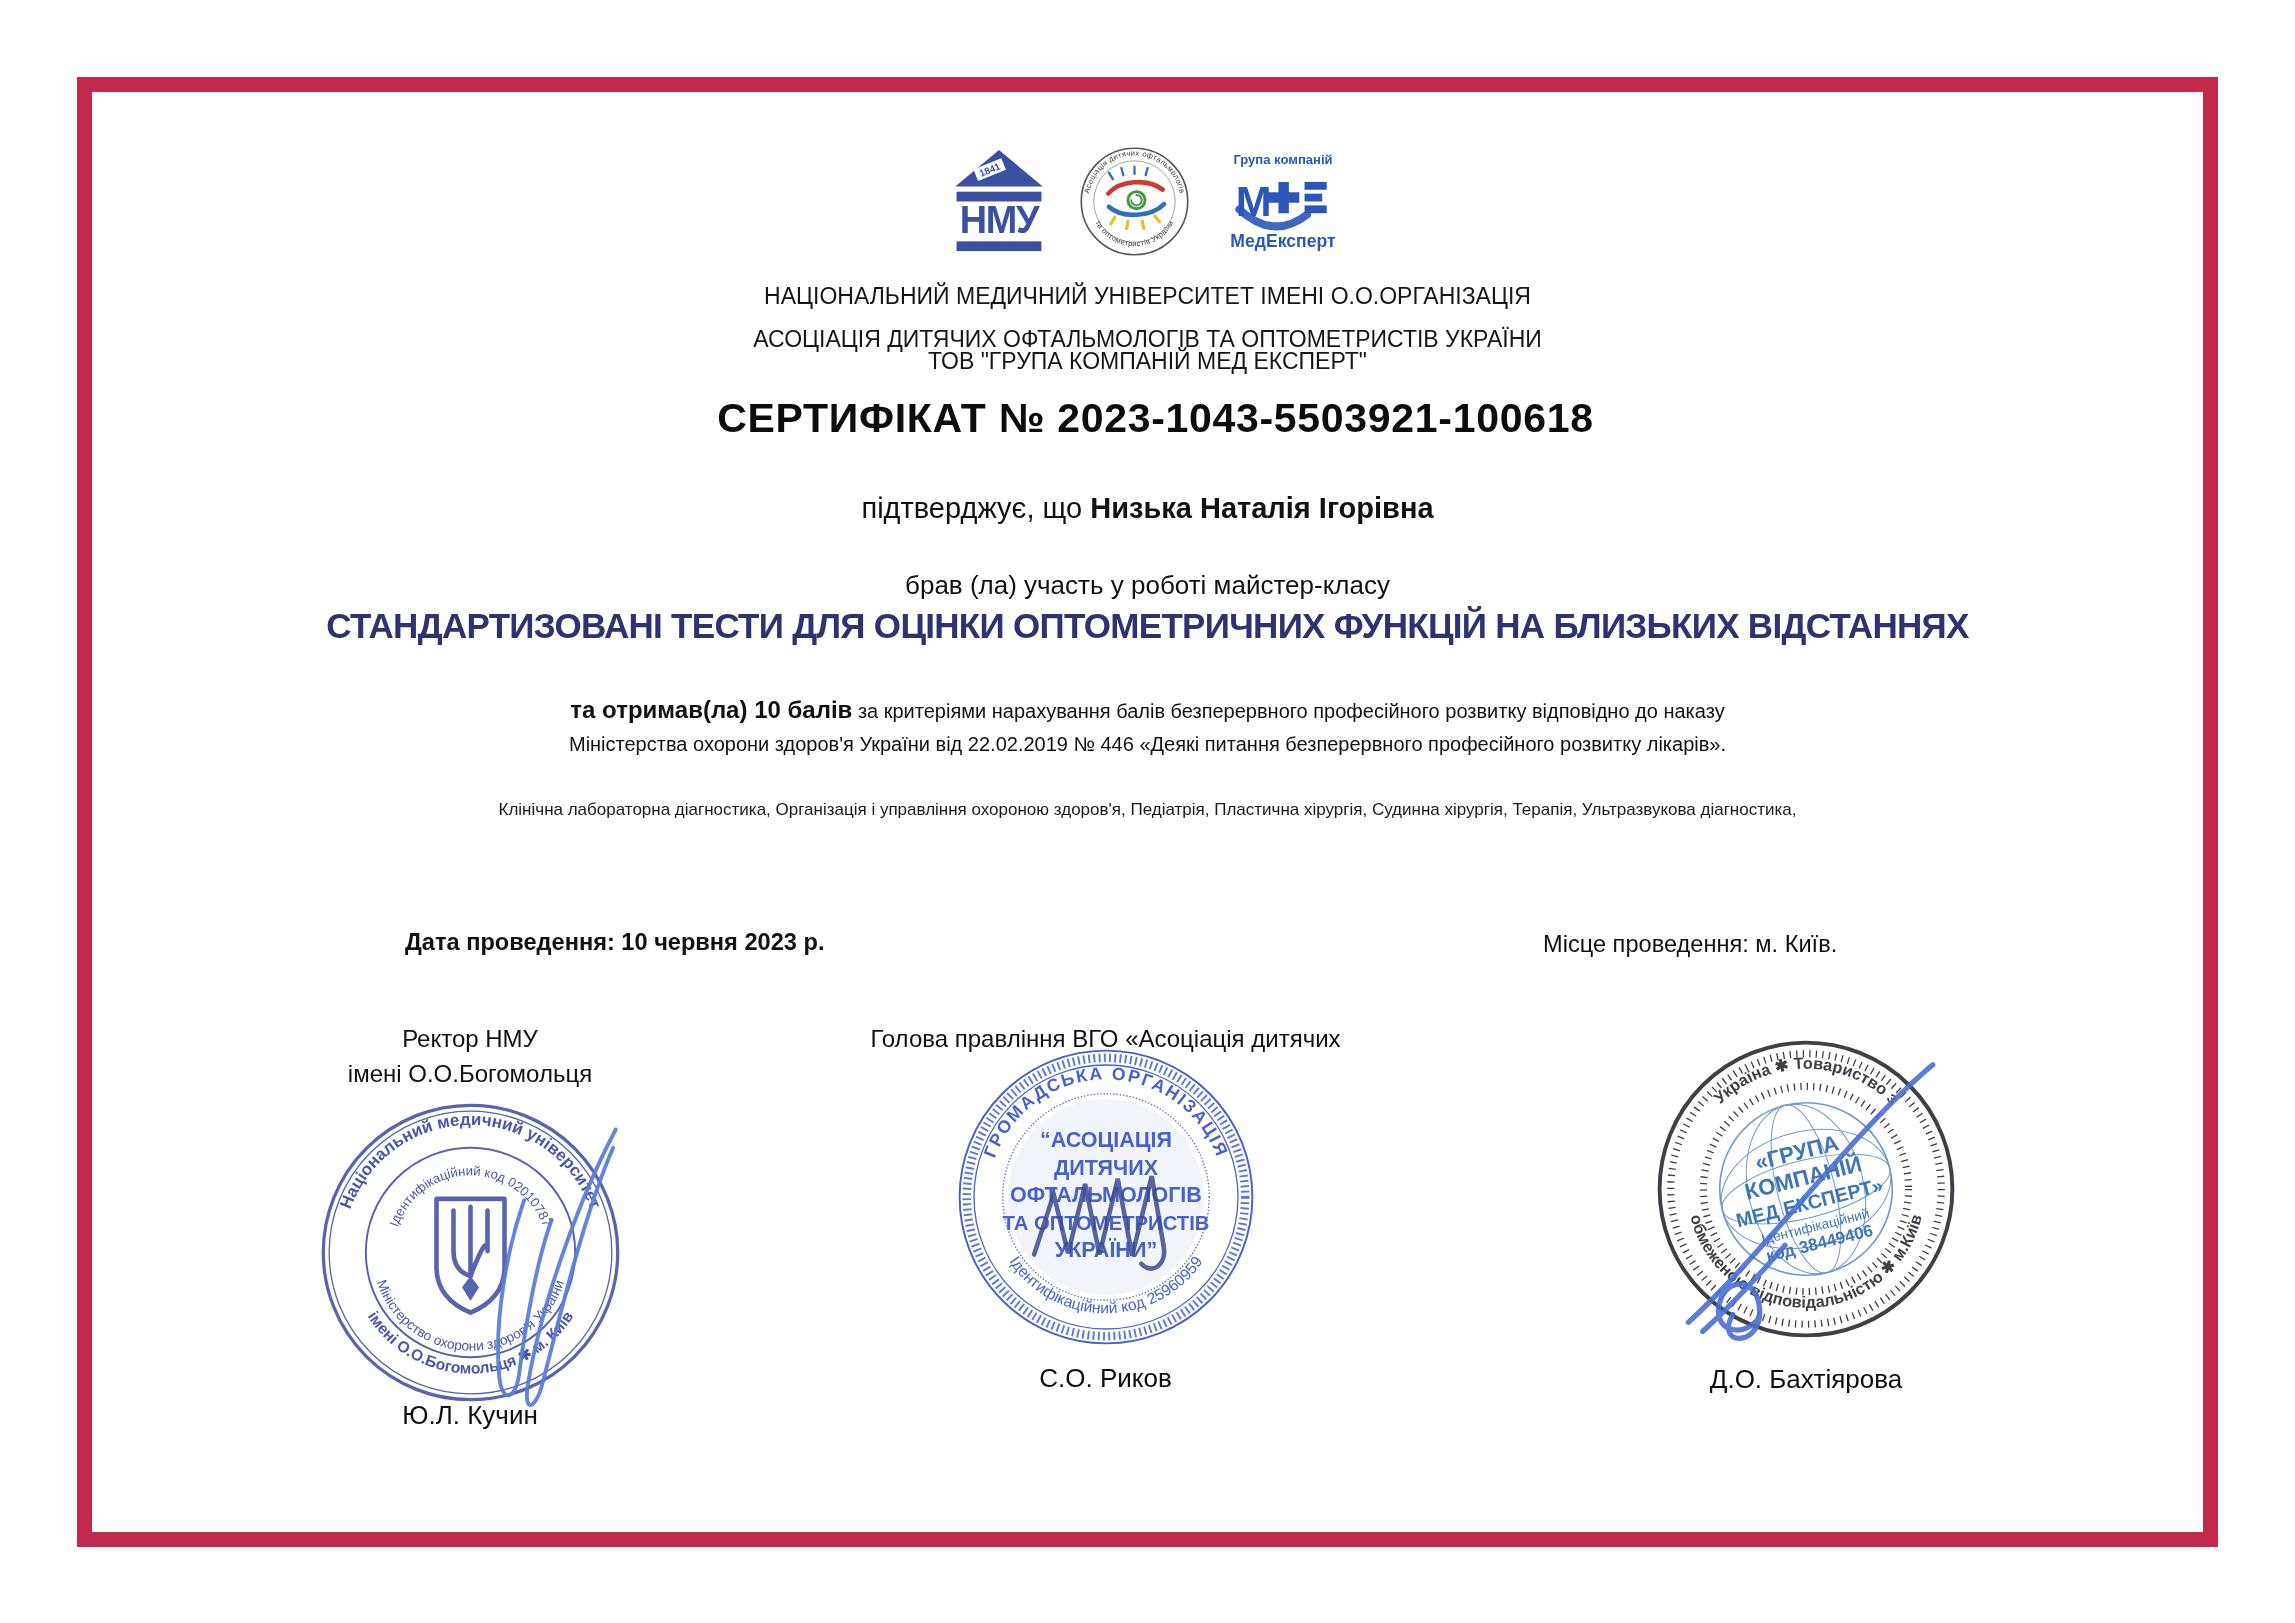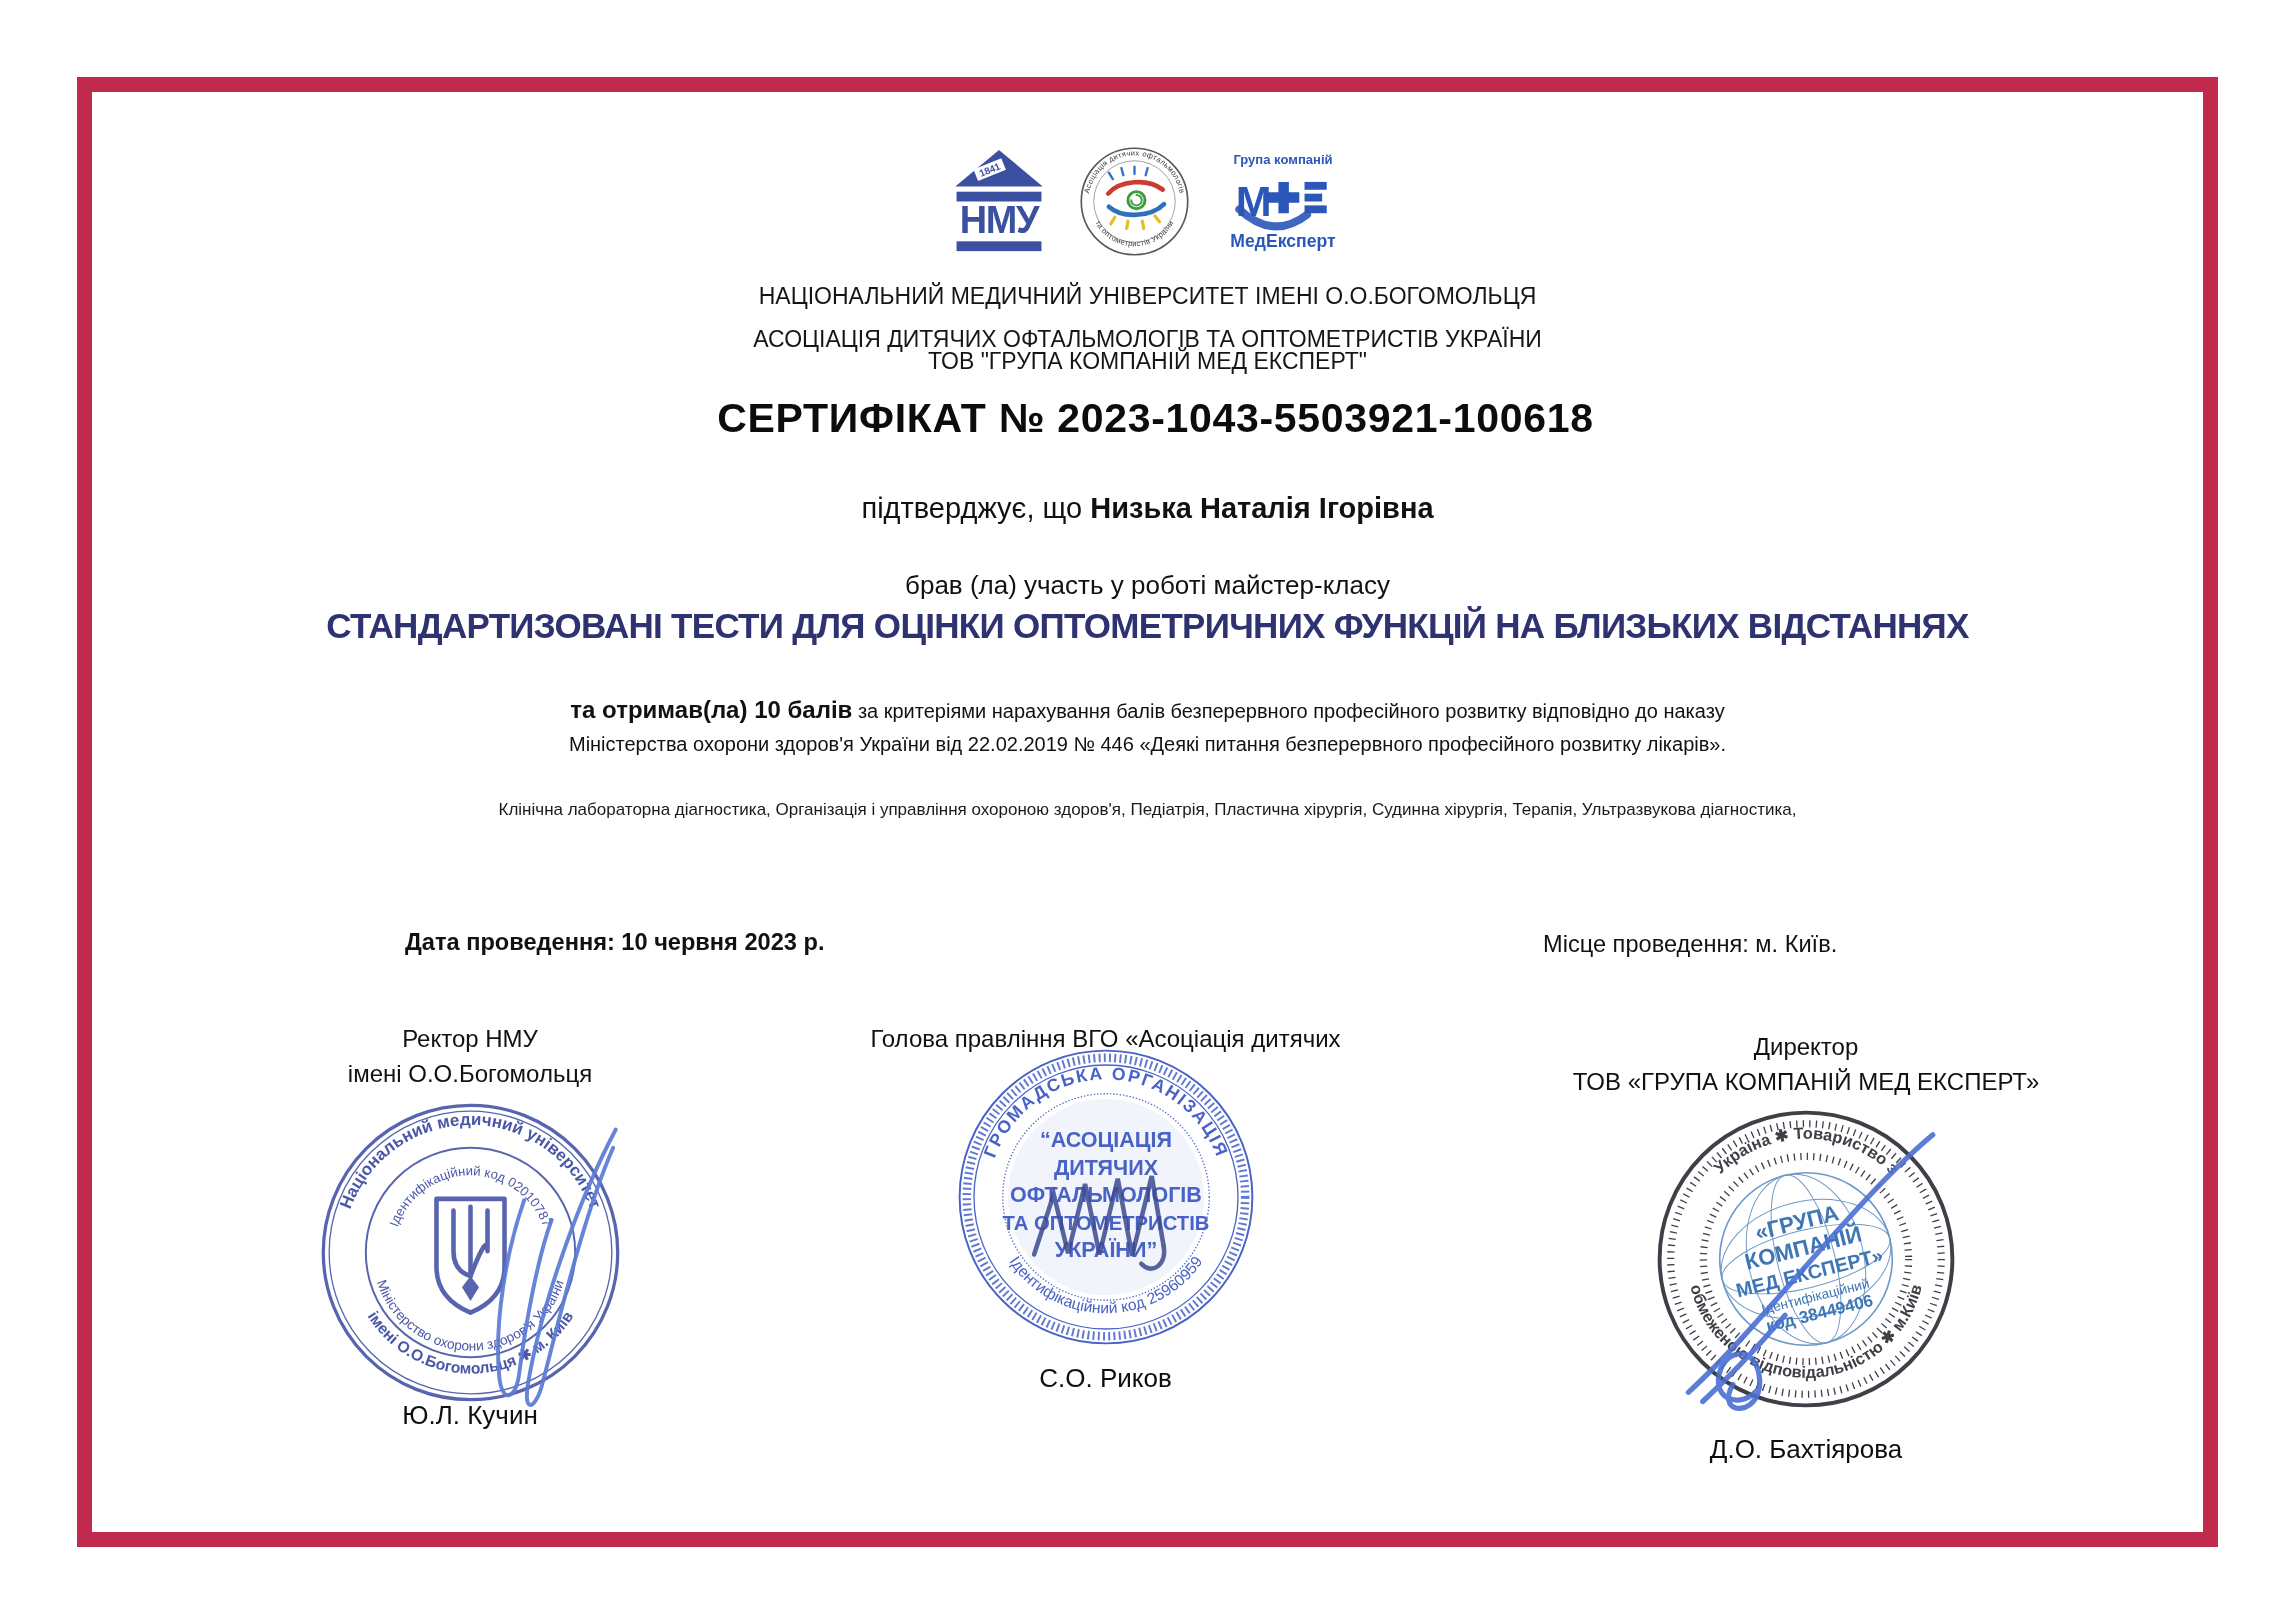--- a/index.html
+++ b/index.html
@@ -85,21 +85,21 @@
       <g fill="var(--blue)">
         <rect x="128" y="50" width="34" height="12"></rect>
         <rect x="128" y="68" width="27" height="12"></rect>
         <rect x="128" y="86" width="34" height="12"></rect>
       </g>
       <path d="M 28,92 Q 80,140 132,100" stroke="var(--blue)" stroke-width="12" fill="none" stroke-linecap="round" opacity="0.9"></path>
       <text x="95" y="150" font-size="27" font-weight="bold" text-anchor="middle" fill="var(--blue)">МедЕксперт</text>
     </svg>
   </div>
 
-  <div class="org-line" style="top:283px">НАЦІОНАЛЬНИЙ МЕДИЧНИЙ УНІВЕРСИТЕТ ІМЕНІ О.О.БОГОМОЛЬЦЯ</div>
+  <div class="org-line" style="top:283px">НАЦІОНАЛЬНИЙ МЕДИЧНИЙ УНІВЕРСИТЕТ ІМЕНІ О.О.ОРГАНІЗАЦІЯ</div>
   <div class="org-line" style="top:326px">АСОЦІАЦІЯ ДИТЯЧИХ ОФТАЛЬМОЛОГІВ ТА ОПТОМЕТРИСТІВ УКРАЇНИ</div>
   <div class="org-line" style="top:348px">ТОВ "ГРУПА КОМПАНІЙ МЕД ЕКСПЕРТ"</div>
 
   <div class="center cert-title">СЕРТИФІКАТ № 2023-1043-5503921-100618</div>
 
   <div class="center confirm"><span>підтверджує, що </span><b>Низька Наталія Ігорівна</b></div>
 
   <div class="center participation">брав (ла) участь у роботі майстер-класу</div>
 
   <div class="center course" style="color: rgb(46, 50, 112);">СТАНДАРТИЗОВАНІ ТЕСТИ ДЛЯ ОЦІНКИ ОПТОМЕТРИЧНИХ ФУНКЦІЙ НА БЛИЗЬКИХ ВІДСТАННЯХ</div>
@@ -176,24 +176,20 @@
       </g>
       <g fill="none" stroke="var(--sig)" stroke-width="7" stroke-linecap="round" opacity="0.85">
         <path d="M 118,316 L 148,224 L 170,314 L 196,208 L 218,316 L 246,200 L 268,318 L 298,196 L 316,302"></path>
         <path d="M 316,302 C 322,332 298,348 282,330"></path>
       </g>
     </svg>
     <div class="sig-name">С.О. Риков</div>
   </div>
 
   <div class="sig-col col3">
-    <div class="role">
-      <div>Директор</div>
-      <div>ТОВ «ГРУПА КОМПАНІЙ МЕД ЕКСПЕРТ»</div>
-    </div>
     <svg class="stamp" width="298" height="298" viewBox="0 0 456 456" style="--ink:#3f3f48;--globe:#3f76b5;--sig:#4a6fd4">
       <defs>
         <path id="s3-top" d="M 44,228 A 184,184 0 0 1 412,228"></path>
         <path id="s3-bot" d="M 46,228 A 182,182 0 0 0 410,228"></path>
       </defs>
       <g fill="none" stroke="var(--ink)">
         <circle cx="228" cy="228" r="224" stroke-width="6"></circle>
         <circle cx="228" cy="228" r="207" stroke-width="11" stroke-dasharray="2 8"></circle>
         <circle cx="228" cy="228" r="157" stroke-width="11" stroke-dasharray="2 8"></circle>
       </g>

